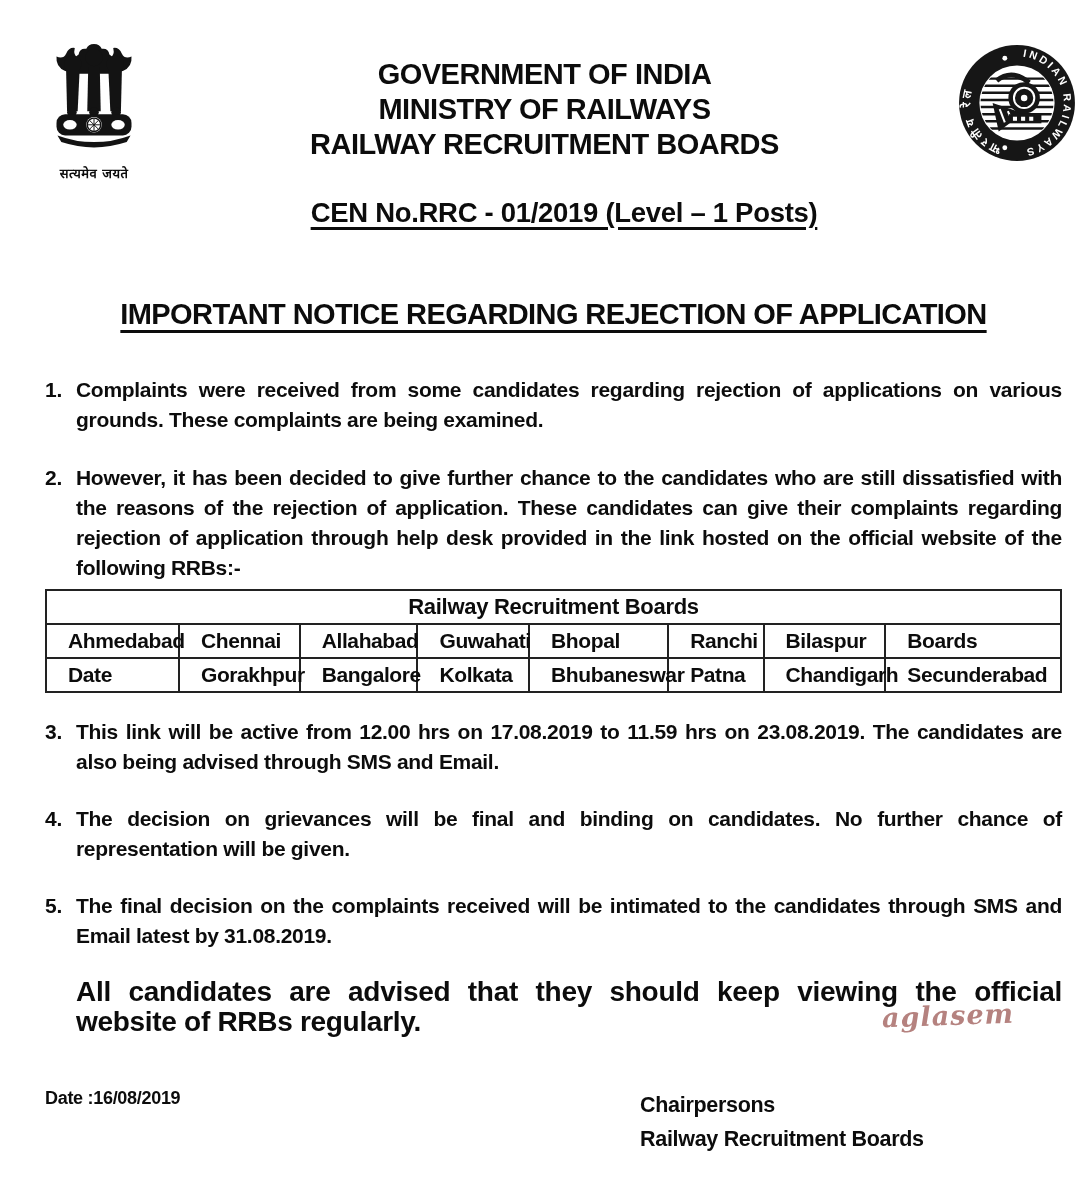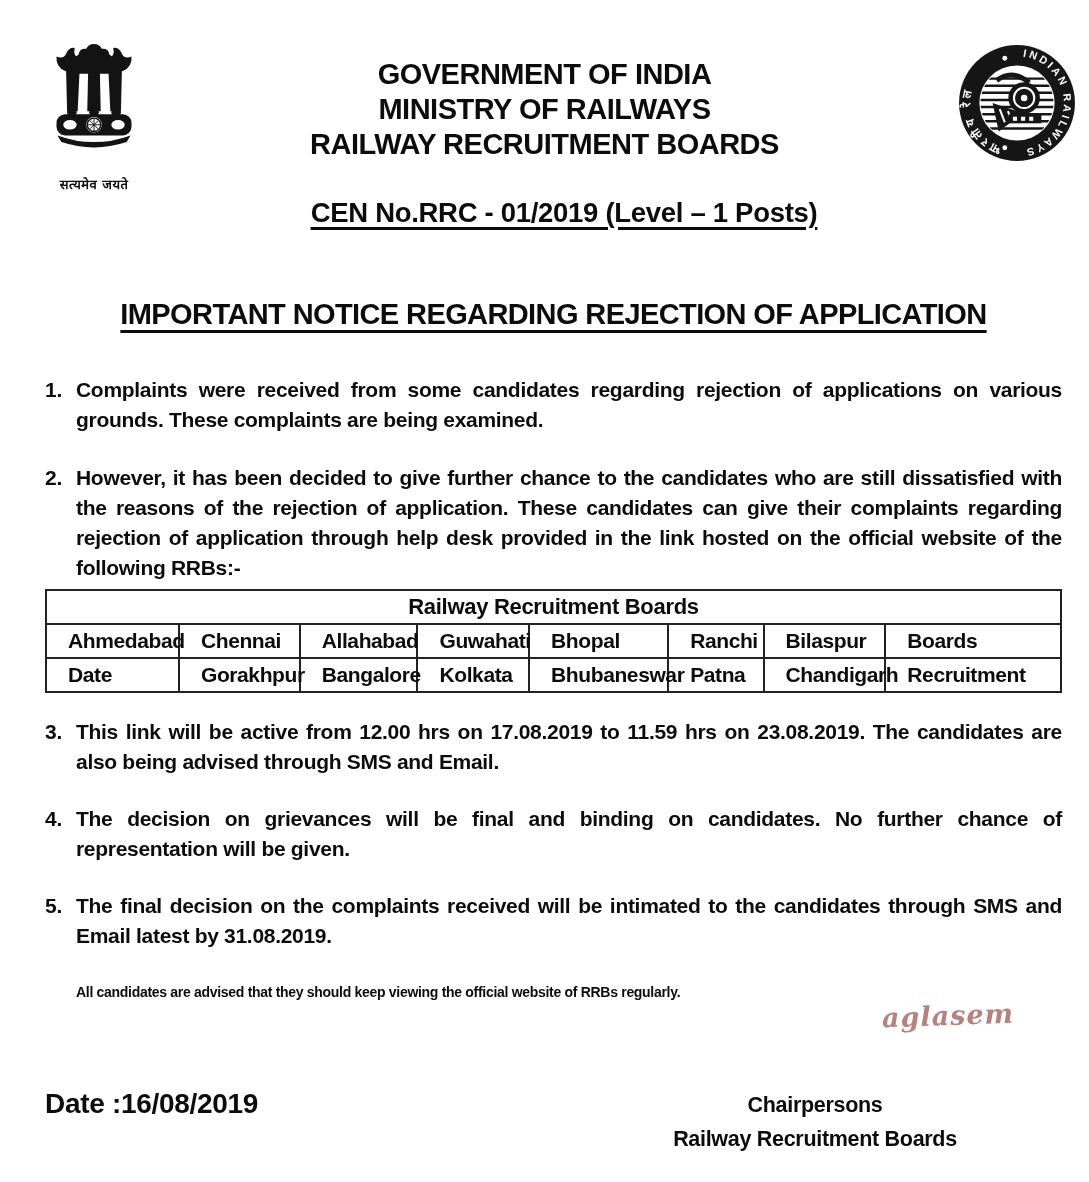--- a/index.html
+++ b/index.html
@@ -4,47 +4,47 @@
 <style>
   * { margin:0; padding:0; box-sizing:border-box; }
   html,body { background:#ffffff; }
   .page {
     position:relative; width:1089px; height:1182px; background:#ffffff;
     color:#0c0c0c; font-family:"Liberation Sans","DejaVu Sans",sans-serif;
     font-weight:700; overflow:hidden;
   }
   
   .emblem { position:absolute; left:42px; top:38px; width:104px; text-align:center; }
-  .emblem-caption { font-family:"DejaVu Sans",sans-serif; font-size:13px; font-weight:700; margin-top:19px; letter-spacing:0.5px; }
+  .emblem-caption { font-family:"DejaVu Sans",sans-serif; font-size:13px; font-weight:700; margin-top:8px; letter-spacing:0.5px; }
   .gov-header { position:absolute; top:57px; left:0; width:100%; text-align:center;
     font-size:29px; line-height:35px; letter-spacing:-0.5px; }
   .cen { position:absolute; top:197px; left:0; width:100%; text-align:center;
     font-size:27.5px; letter-spacing:-0.3px;padding-left:39px; }
   .cen .u { text-decoration:underline; text-decoration-thickness:3px; text-underline-offset:5px; }
   .rail-logo { position:absolute; left:956px; top:42px; width:122px; height:122px; }
   
   .content { position:absolute; left:45px; top:298px; width:1017px; }
   .notice-title { text-align:center; font-size:29px; letter-spacing:-0.6px; margin-bottom:44px; white-space:nowrap; }
   .notice-title .u { text-decoration:underline; text-decoration-thickness:3px; text-underline-offset:6px; }
   .item { display:flex; font-size:21px; line-height:30px; letter-spacing:-0.3px; }
   .item .num { width:31px; flex:none; }
   .item .txt { flex:1; text-align:justify; }
   .mb28 { margin-bottom:28px; }
   .mb27 { margin-bottom:27px; }
   .mb26 { margin-bottom:26px; }
   .mb6  { margin-bottom:6px; }
-  .closing { margin-left:31px; text-align:justify; font-size:14px; line-height:30px; letter-spacing:-0.3px; }
+  .closing { margin-left:31px; text-align:justify; font-size:28px; line-height:30px; letter-spacing:-0.3px; }
   
   table.rrb { width:100%; border-collapse:collapse; table-layout:fixed; margin:0 0 24px 0; }
   table.rrb th, table.rrb td { border:2px solid #222; height:34px; vertical-align:middle; }
   table.rrb th { font-size:22px; text-align:center; letter-spacing:-0.3px; }
   table.rrb td { font-size:21px; padding-left:21px; white-space:nowrap; overflow:visible; letter-spacing:-0.4px; }
   
-  .date { position:absolute; left:45px; top:1088px; font-size:28px; letter-spacing:-0.3px; }
-  .sign { position:absolute; left:640px; top:1088px; width:350px; text-align:center;
+  .date { position:absolute; left:45px; top:1088px; font-size:18px; letter-spacing:-0.3px; }
+  .sign { position:absolute; left:640px; top:1088px; width:350px; text-align:left;
     font-size:21.5px; line-height:34px; letter-spacing:-0.3px; }
   .watermark { position:absolute; left:882px; top:1000px; font-family:"DejaVu Serif",serif;
     font-style:italic; font-weight:700; font-size:27px; color:#b5827f; letter-spacing:1px;
     transform:rotate(-2deg); }
 </style>
 </head>
 <body>
 
 <div class="page">
 
@@ -191,21 +191,21 @@
           <td>Boards</td>
         </tr>
         <tr>
           <td>Date</td>
           <td>Gorakhpur</td>
           <td>Bangalore</td>
           <td>Kolkata</td>
           <td>Bhubaneswar</td>
           <td>Patna</td>
           <td>Chandigarh</td>
-          <td>Recruitment</td>
+          <td>Secunderabad</td>
         </tr>
       </tbody>
     </table>
 
     <div class="item mb27">
       <span class="num">3.</span>
       <span class="txt">This link will be active from 12.00 hrs on 17.08.2019 to 11.59 hrs on 23.08.2019. The candidates are also being advised through SMS and Email.</span>
     </div>
 
     <div class="item mb27">

